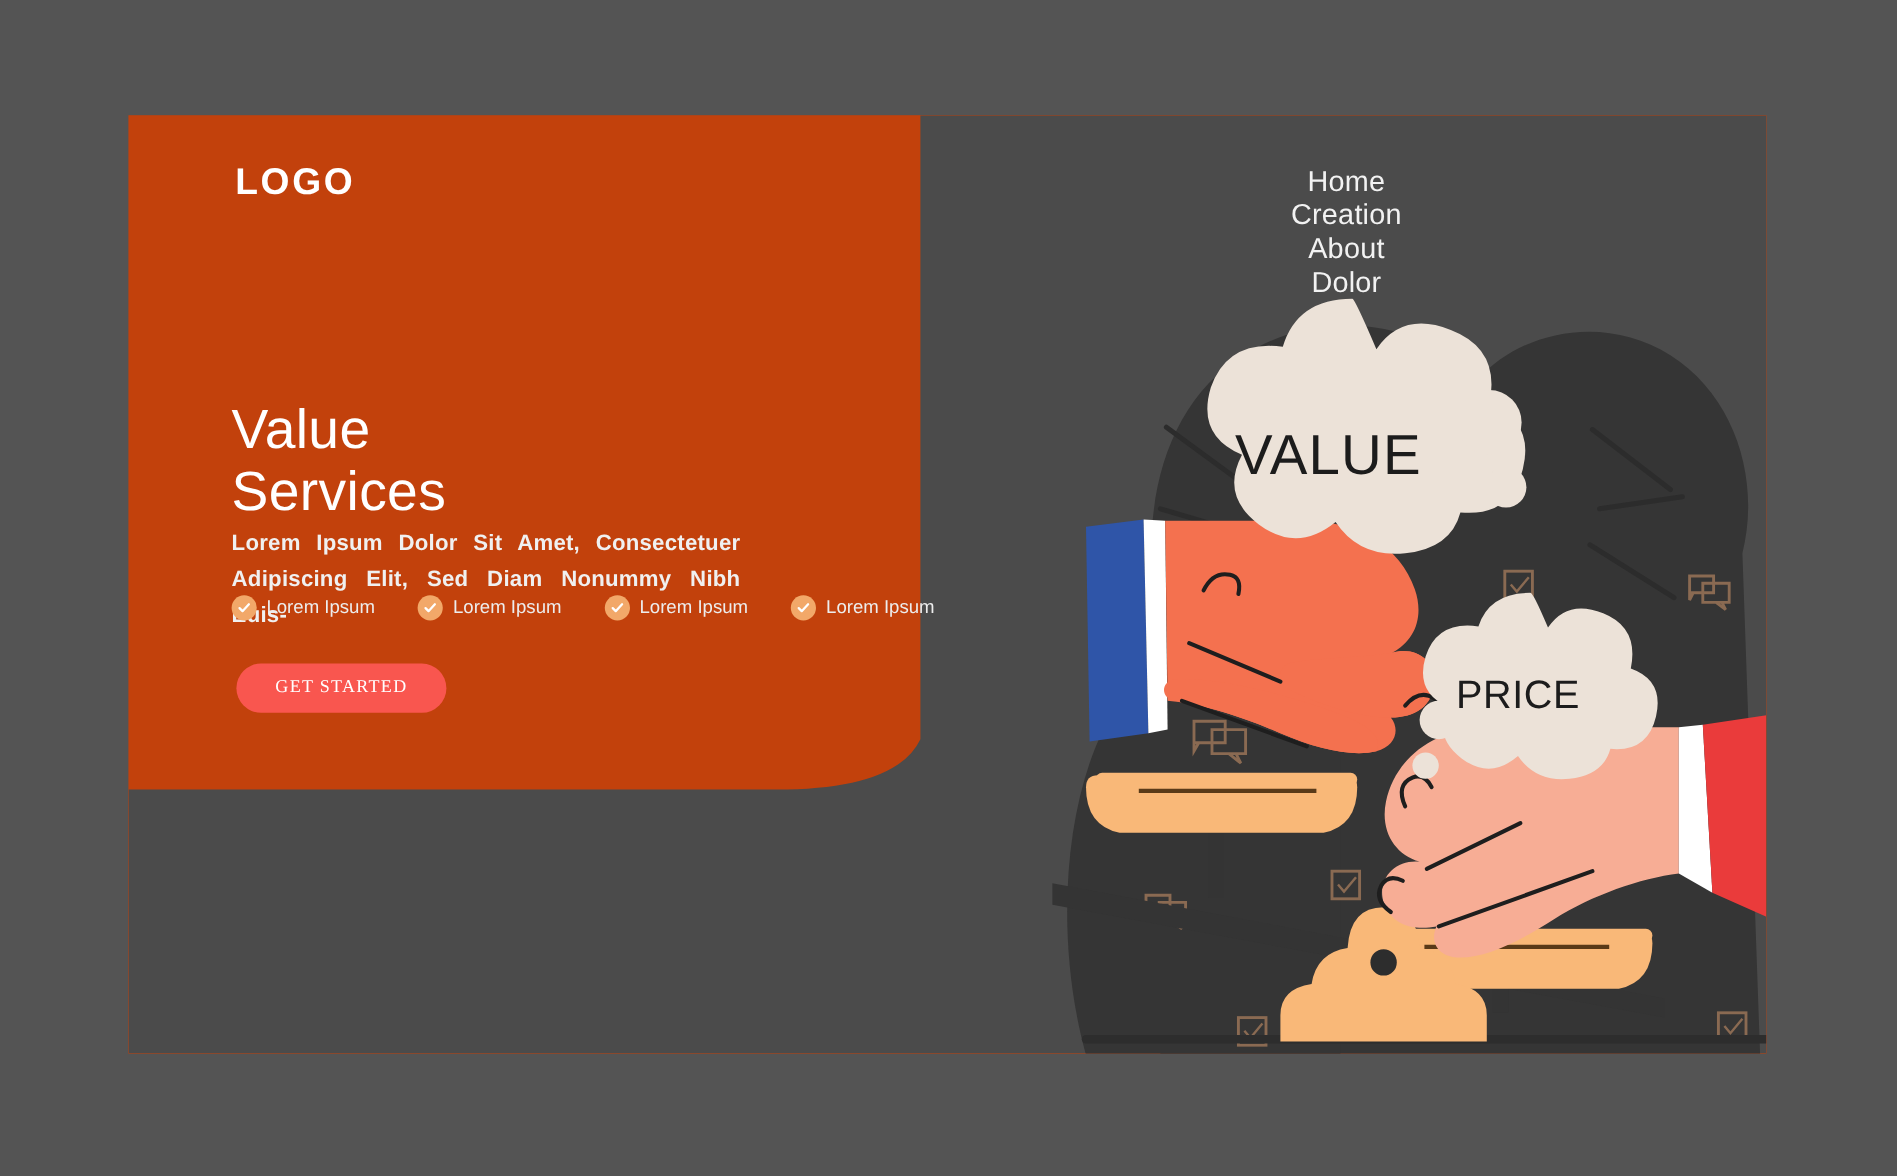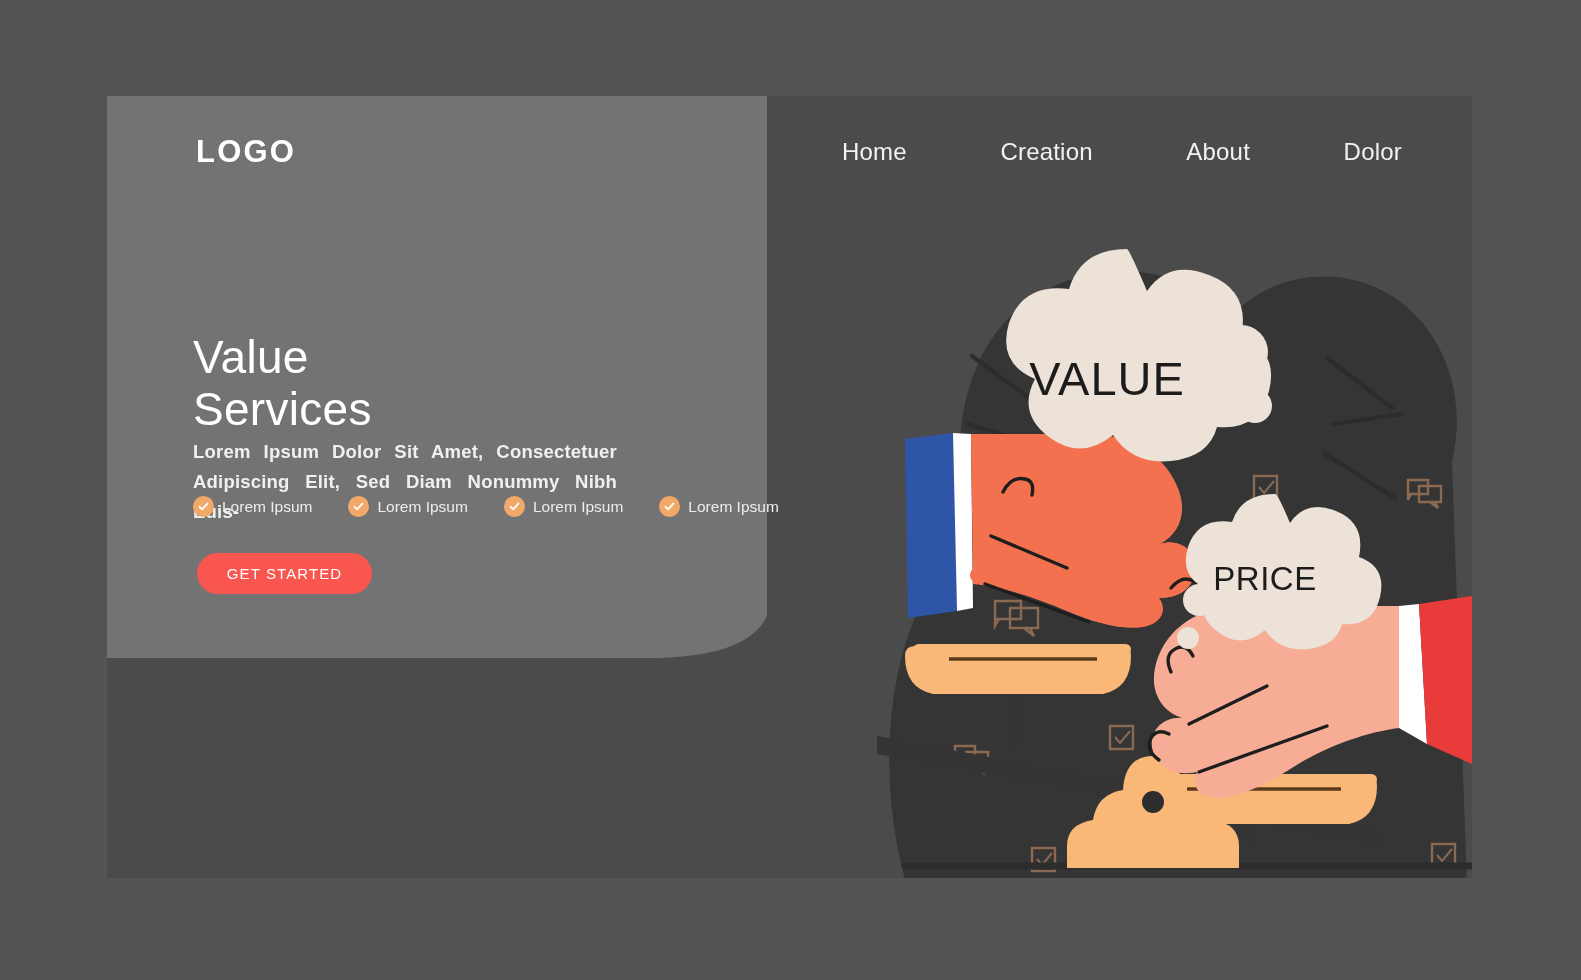--- a/index.html
+++ b/index.html
@@ -21,21 +21,21 @@
     background: #545454;
   }
 
   
   .card {
     position: absolute;
     left: 107px;
     top: 96px;
     width: 1365px;
     height: 782px;
-    background: #737373;
+    background: #c2410c;
     overflow: hidden;
   }
 
   
   .wash {
     position: absolute;
     left: 0;
     top: 0;
     width: 100%;
     height: 100%;
@@ -65,20 +65,21 @@
     letter-spacing: 2.2px;
   }
   .nav {
     position: absolute;
     left: 735px;
     top: 42px;
     width: 560px;
     display: flex;
     justify-content: space-between;
     align-items: center;
+    flex-direction: column;
   }
   .nav a {
     color: #f2f2f2;
     font-size: 24px;
     text-decoration: none;
     letter-spacing: 0.2px;
   }
 
   
   .headline {
@@ -139,21 +140,21 @@
   .cta {
     position: absolute;
     left: 90px;
     top: 457px;
     width: 175px;
     height: 41px;
     border: none;
     border-radius: 21px;
     background: #f9564f;
     color: #ffffff;
-    font-family: Liberation Sans, sans-serif;
+    font-family: Liberation Serif, serif;
     font-size: 15px;
     letter-spacing: 1.1px;
     cursor: pointer;
   }
 
   
   .illustration {
     position: absolute;
     left: 660px;
     top: 60px;

